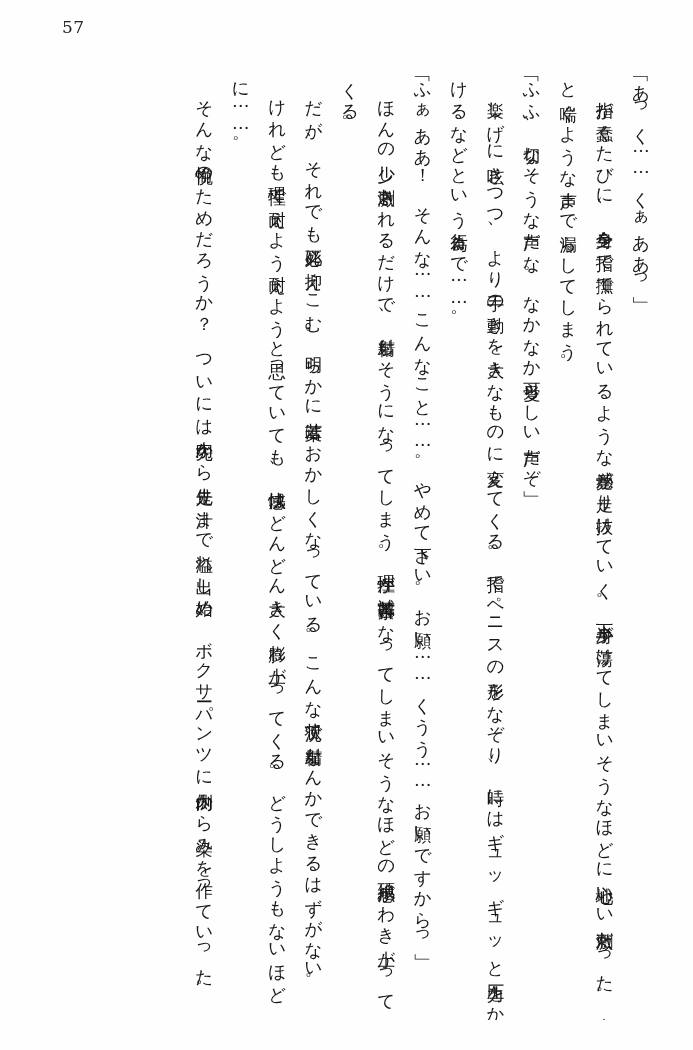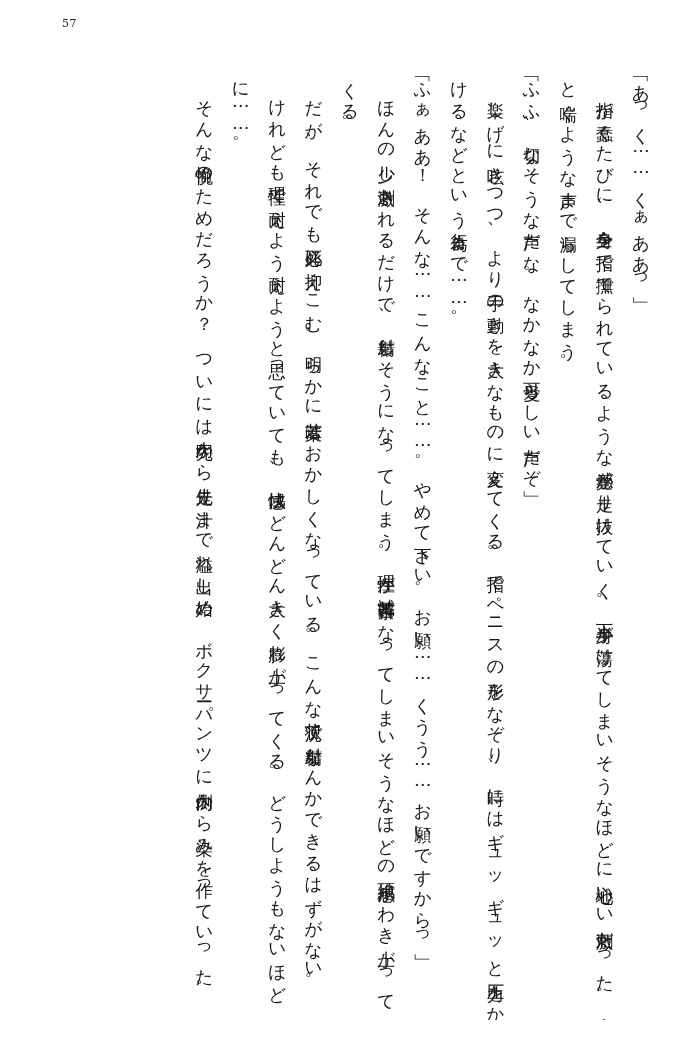--- a/index.html
+++ b/index.html
@@ -18,21 +18,21 @@
     position: relative;
     width: 693px;
     height: 1050px;
     background: #fefefe;
     box-sizing: border-box;
   }
   #page-number {
     position: absolute;
     top: 17px;
     left: 62px;
-    font-size: 11px;
+    font-size: 17px;
     letter-spacing: 0.5px;
     color: #222;
     font-family: "DejaVu Serif", "Liberation Serif", serif;
   }
   #body-text {
     position: absolute;
     top: 70px;
     left: 34px;
     width: 625px;
     height: 950px;

